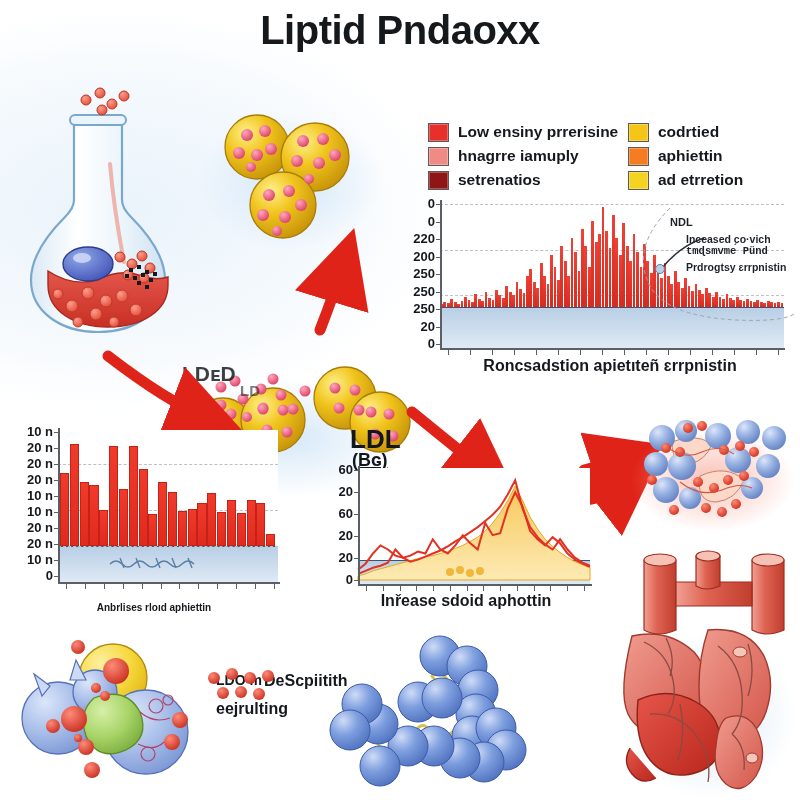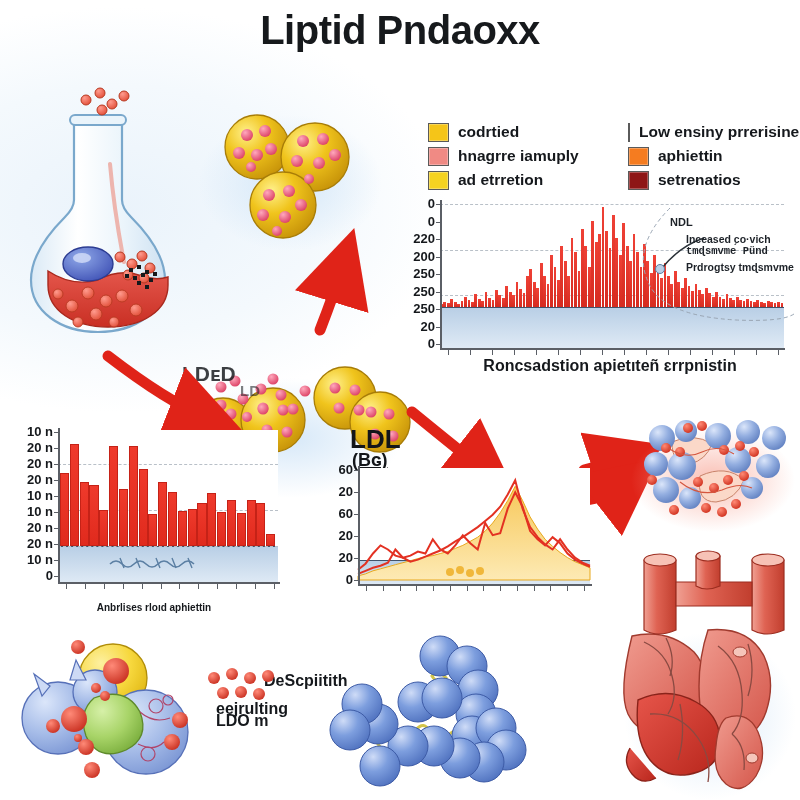--- a/index.html
+++ b/index.html
@@ -64,42 +64,42 @@
 </style>
 </head>
 <body>
 
 <div id="stage">
 
   <div class="title">Liptid Pndaoxx</div>
 
   <div class="legend">
     <div class="lg">
+      <span class="sw" style="background:#e8302a"></span>
+      <span class="lgl">Low ensiny prrerisine</span>
+    </div>
+    <div class="lg">
       <span class="sw" style="background:#f5c518"></span>
       <span class="lgl">codrtied</span>
-    </div>
-    <div class="lg">
-      <span class="sw" style="background:#e8302a"></span>
-      <span class="lgl">Low ensiny prrerisine</span>
     </div>
     <div class="lg">
       <span class="sw" style="background:#f08a84"></span>
       <span class="lgl">hnagrre iamuply</span>
     </div>
     <div class="lg">
       <span class="sw" style="background:#f57c20"></span>
       <span class="lgl">aphiettin</span>
     </div>
     <div class="lg">
+      <span class="sw" style="background:#8e1616"></span>
+      <span class="lgl">setrenatios</span>
+    </div>
+    <div class="lg">
       <span class="sw" style="background:#f5d321"></span>
       <span class="lgl">ad etrretion</span>
-    </div>
-    <div class="lg">
-      <span class="sw" style="background:#8e1616"></span>
-      <span class="lgl">setrenatios</span>
     </div>
   </div>
 
   <svg style="left:12px;top:82px;" width="180" height="250" viewBox="0 0 180 250">
     <defs>
       <linearGradient id="glass" x1="0" y1="0" x2="1" y2="0">
         <stop offset="0" stop-color="#dbeaf6"></stop>
           <stop offset=".35" stop-color="#ffffff"></stop>
         <stop offset=".7" stop-color="#eaf4fb"></stop>
           <stop offset="1" stop-color="#cfe2f2"></stop>
@@ -432,21 +432,21 @@
     <div class="xlabel" style="left:24px;top:161px;width:380px;font-size:16px;">Roncsadstion apietıteñ ɛrrpnistin</div>
 
     <svg style="left:230px;top:10px;" width="170" height="120" viewBox="0 0 170 120">
       <path class="dashcurve" d="M44 2 q-40 40 -20 78 q16 30 86 34 q46 2 58 -6"></path>
       <path d="M36 62 q18 -22 42 -30" fill="none" stroke="#2a3138" stroke-width="1.5"></path>
       <circle cx="34" cy="63" r="4.5" fill="#b9cfe6" stroke="#5b7fa3" stroke-width="1"></circle>
     </svg>
     <div class="calloutTitle" style="left:274px;top:20px;">NDL</div>
     <div class="callout" style="left:290px;top:36px;">Inceased co·vich</div>
     <div class="callout" style="left:290px;top:48px;font-family:Liberation Mono, monospace;">tmɖsmvmе́ Pünd</div>
-    <div class="callout" style="left:290px;top:64px;">Prdroɡtsy tmɖsmvmе</div>
+    <div class="callout" style="left:290px;top:64px;">Prdroɡtsy ɛrrpnistin</div>
   </div>
 
   <div class="chart" style="left:8px;top:424px;width:290px;height:190px;">
     <div class="plot" style="left:50px;top:6px;width:220px;height:152px;"></div>
     <div class="water" style="left:50px;top:122px;width:220px;height:36px;"></div>
 
     <div class="grid" style="left:50px;top:40px;width:220px;"></div>
     <div class="grid" style="left:50px;top:86px;width:220px;"></div>
     <div class="grid" style="left:50px;top:122px;width:220px;"></div>
 
@@ -575,20 +575,21 @@
         <div class="xtickmark" style="left: 136.615px; top: 119px; height: 6px;"></div>
         <div class="xtickmark" style="left: 153.385px; top: 119px; height: 6px;"></div>
         <div class="xtickmark" style="left: 170.154px; top: 119px; height: 6px;"></div>
         <div class="xtickmark" style="left: 186.923px; top: 119px; height: 6px;"></div>
         <div class="xtickmark" style="left: 203.692px; top: 119px; height: 6px;"></div>
         <div class="xtickmark" style="left: 220.462px; top: 119px; height: 6px;"></div>
         <div class="xtickmark" style="left: 237.231px; top: 119px; height: 6px;"></div>
         <div class="xtickmark" style="left: 254px; top: 119px; height: 6px;"></div>
       </div>
 
+    <div class="xlabel" style="left:-4px;top:126px;width:280px;font-size:16px;">Inřease sdoid aphottin</div>
   </div>
 
   <svg style="left:628px;top:422px;" width="170" height="120" viewBox="0 0 170 120">
     <defs>
       <radialGradient id="blu" cx=".34" cy=".28" r=".8">
         <stop offset="0" stop-color="#dbe6fa"></stop>
           <stop offset=".5" stop-color="#93aee0"></stop>
         <stop offset="1" stop-color="#5f7fc0"></stop>
       </radialGradient>
       <radialGradient id="redd" cx=".35" cy=".3" r=".8">
@@ -770,21 +771,21 @@
       <circle cx="60" cy="104" r="20"></circle>
         <circle cx="70" cy="60" r="20"></circle>
       <circle cx="94" cy="56" r="20"></circle>
         <circle cx="30" cy="82" r="20"></circle>
       <circle cx="14" cy="62" r="20"></circle>
         <circle cx="2" cy="88" r="20"></circle>
       <circle cx="32" cy="124" r="20"></circle>
     </g>
   </svg>
 
-  <div class="annot" style="left:216px;top:672px;font-size:16px;margin-top:40px;">LDO m</div>
+  <div class="annot" style="left:216px;top:672px;font-size:14px;">LDO m</div>
   <div class="annot" style="left:264px;top:672px;font-size:16px;">DeScpiitith</div>
   <div class="annot" style="left:216px;top:700px;font-size:16px;">eejrulting</div>
 
   <svg style="left:206px;top:668px;" width="70" height="36" viewBox="0 0 70 36">
     <g fill="url(#cr)">
       <circle cx="8" cy="10" r="6"></circle>
         <circle cx="26" cy="6" r="6"></circle>
         <circle cx="44" cy="10" r="6"></circle>
         <circle cx="62" cy="8" r="6"></circle>
       <circle cx="17" cy="25" r="6"></circle>

